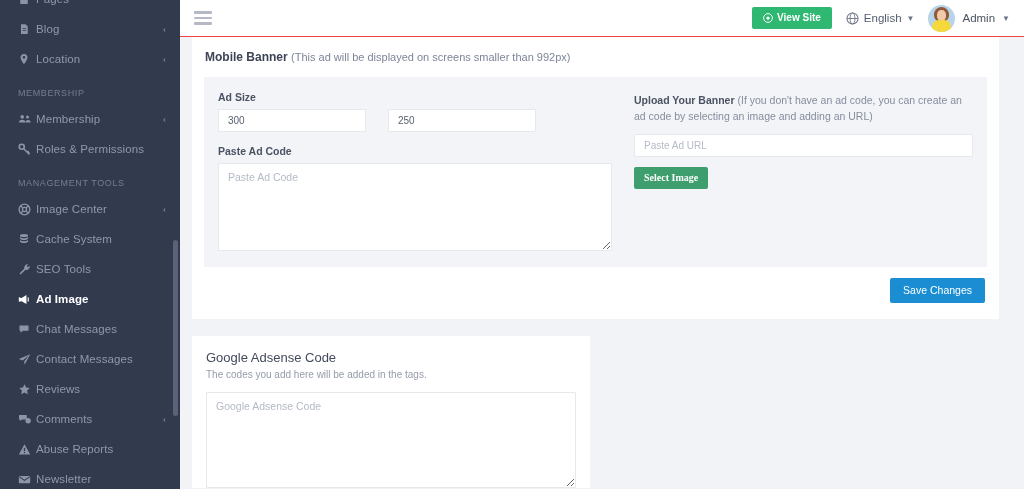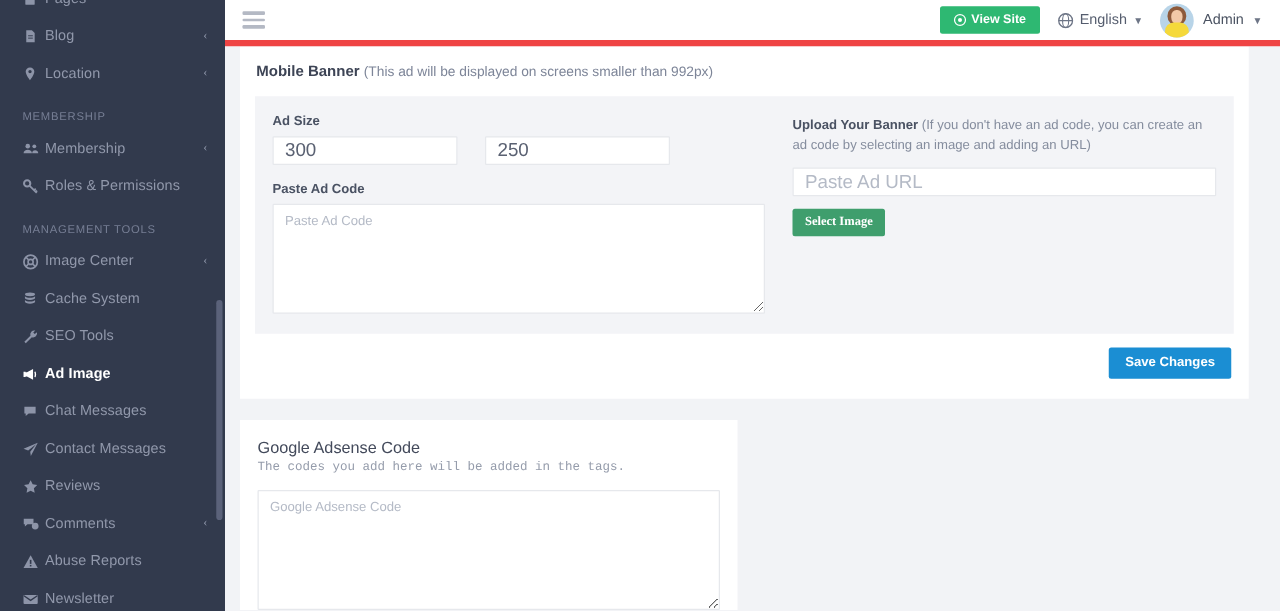--- a/index.html
+++ b/index.html
@@ -63,21 +63,21 @@
   }
 
   
   .right { flex: 1 1 auto; height: 489px; position: relative; background: #f2f3f6; }
 
   .topbar {
     height: 37px;
     background: #ffffff;
     display: flex; align-items: center;
     padding: 0 14px 0 14px;
-    border-bottom: 5px solid #ef4444;
+    border-bottom: 1px solid #ef4444;
     position: relative;
     z-index: 5;
   }
   .hamburger { width: 18px; cursor: pointer; }
   .hamburger span {
     display: block; height: 2.5px; background: #b4b9c4;
     margin-bottom: 3px; border-radius: 1px;
   }
   .hamburger span:last-child { margin-bottom: 0; }
   .top-right { margin-left: auto; display: flex; align-items: center; gap: 14px; }
@@ -152,21 +152,21 @@
   .fld-label {
     font-size: 10.5px; font-weight: bold; color: #4a5263;
     margin-bottom: 6px; display: block;
   }
 
   .size-row { display: flex; gap: 22px; margin-bottom: 13px; }
   .inp {
     background: #ffffff;
     border: 1px solid #e6e8ec;
     height: 23px;
-    font-size: 15px;
+    font-size: 10px;
     color: #5a6172;
     padding: 0 9px;
     font-family: "Liberation Sans", sans-serif;
     width: 100%;
     border-radius: 1px;
   }
   .inp::placeholder { color: #b4bac6; }
   .size-row > div { flex: 0 0 148px; }
 
   .ta {
@@ -200,36 +200,36 @@
     padding: 6px 10px;
     border-radius: 2px; cursor: pointer;
     font-family: Liberation Serif, serif;
     line-height: 1;
   }
 
   .card-foot { display: flex; justify-content: flex-end; padding: 11px 2px 0 0; }
   .save-btn {
     background: #1b8ed3;
     color: #fff; border: none;
-    font-size: 10.5px; font-weight: bold;
+    font-size: 10.5px; font-weight: normal;
     padding: 7px 13px;
     border-radius: 2px; cursor: pointer;
     font-family: "Liberation Sans", sans-serif;
     line-height: 1;
   }
 
   .card-2 {
     margin-top: 17px;
     width: 398px;
     padding: 14px 14px 0 14px;
     margin-left: 12px;
     margin-right: 0;
   }
   .card2-title { font-size: 13px; color: #434a5b; margin-bottom: 4px; }
-  .card2-sub { font-size: 10px; color: #959cab; margin-bottom: 12px; font-family: Liberation Mono, monospace; }
+  .card2-sub { font-size: 10px; color: #959cab; margin-bottom: 12px; }
   .ta2 { height: 96px; }
 </style>
 </head>
 <body>
 
 <div class="app">
 
   <nav class="sidebar">
     <div class="sb-scroll" id="sb-scroll">
         <div class="sb-item">

